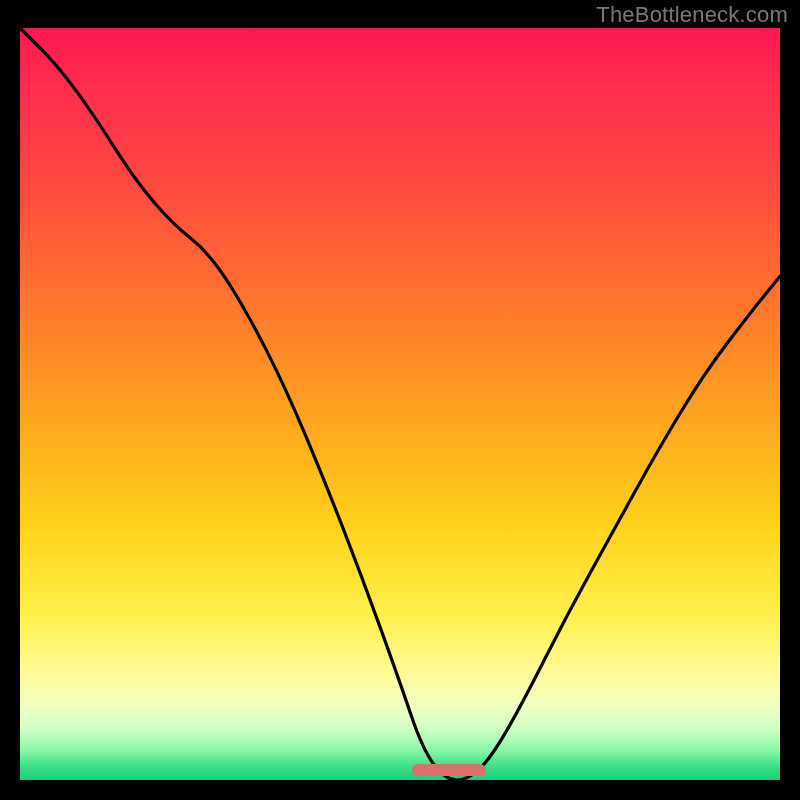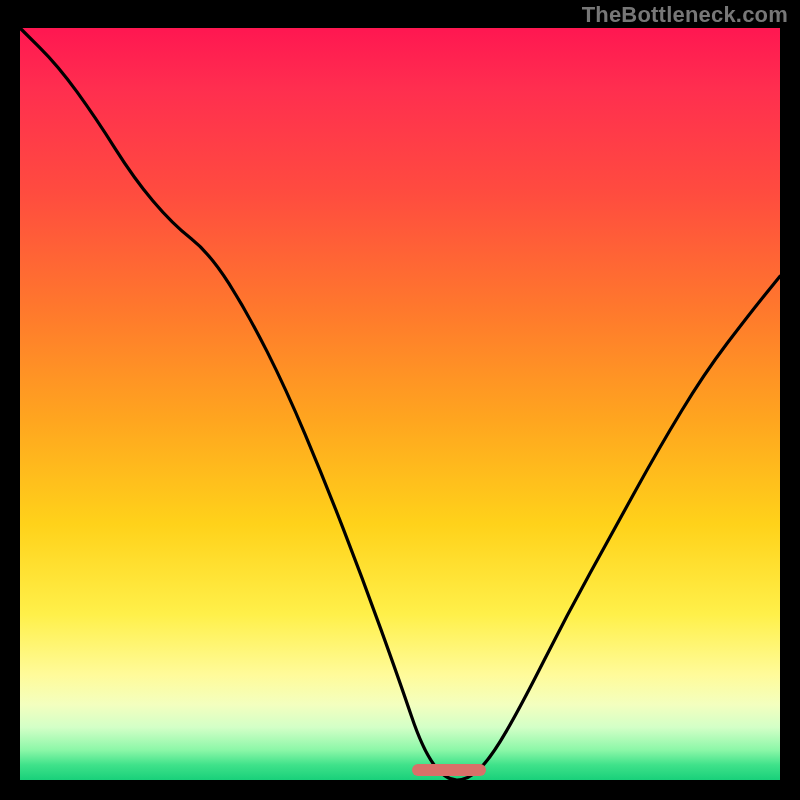--- a/index.html
+++ b/index.html
@@ -16,21 +16,21 @@
     width: 800px;
     height: 800px;
     background: #000;
   }
   .watermark {
     position: absolute;
     top: 2px;
     right: 12px;
     color: #777;
     font-size: 22px;
-    font-weight: 700;
+    font-weight: 400;
     letter-spacing: 0.2px;
     user-select: none;
   }
   .plot-area {
     position: absolute;
     left: 20px;
     top: 28px;
     width: 760px;
     height: 752px;
     

